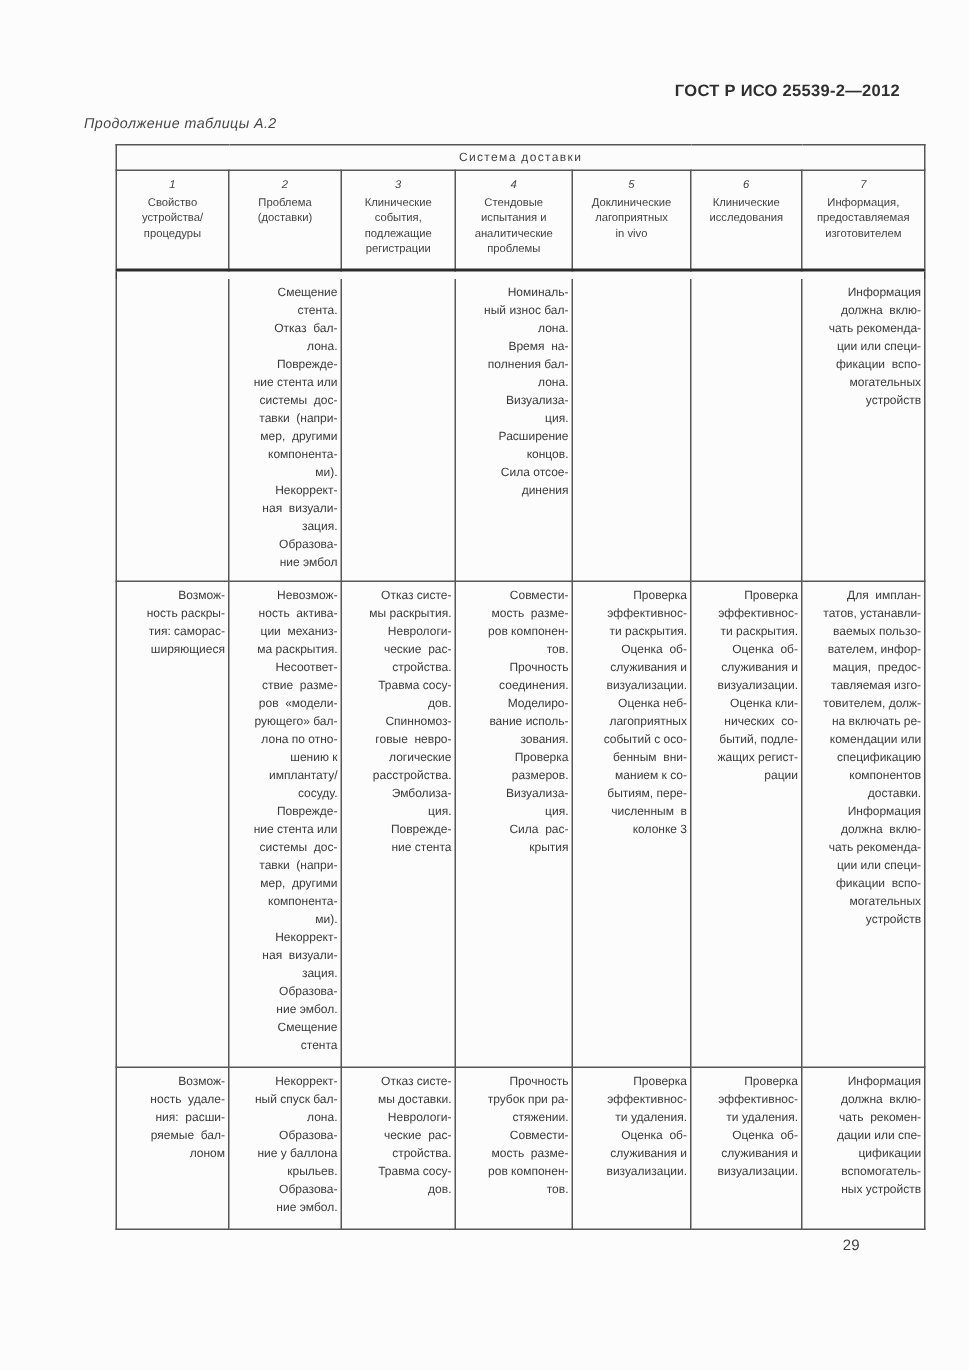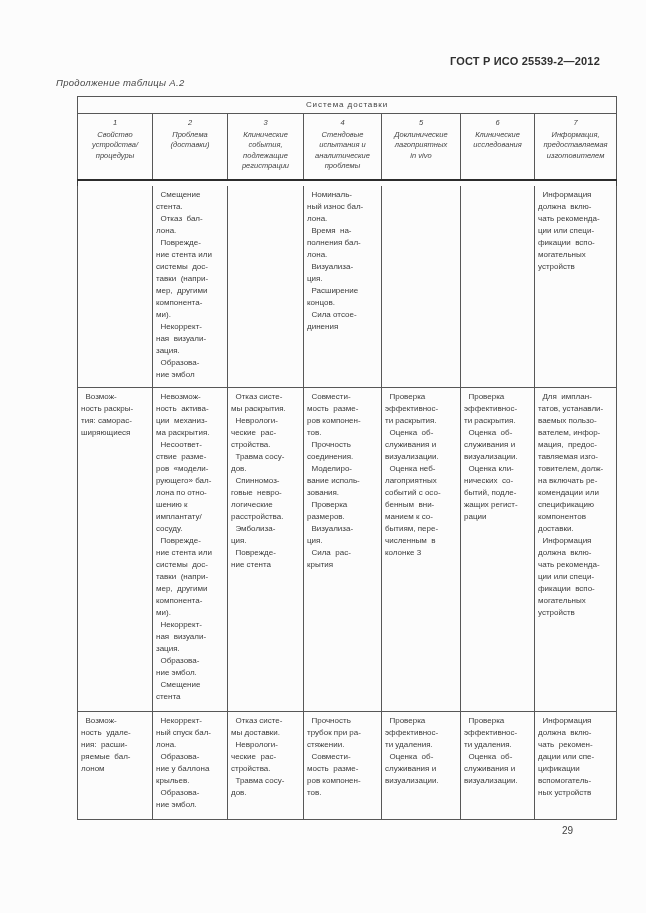--- a/index.html
+++ b/index.html
@@ -32,35 +32,36 @@
     text-align:center;font-size:8px;letter-spacing:0.9px;color:#424242;
     padding:1px 0 2px;
   }
   tr.head-row{height:66px;}
   tr.head-row td{
     vertical-align:top;text-align:center;
     font-size:7.5px;line-height:10.5px;color:#434343;
     padding:4px 1px 2px;
   }
   .col-num{font-style:italic;margin-bottom:1px;}
-  .col-label{white-space:pre-line;font-style:italic;}
-  .col-sub{font-style:italic;display:block;}
+  .col-label{white-space:pre-line;}
+  .col-sub{display:block;}
   tr.sep-row{height:6px;}
   tr.sep-row td{
     border:none;
     border-top:2.5px solid #2c2c2c;
     border-bottom:none;
     padding:0;
   }
   tr.body-row td{
     vertical-align:top;
     font-size:8px;line-height:12px;
     padding:3px 2px 0 3px;
     white-space:pre-wrap;
     color:#3b3b3b;
+    text-align:right;
   }
   tr.body-row.row-1 td{border-top:none;}
   tr.row-1{height:202px;}
   tr.row-2{height:324px;}
   tr.row-3{height:108px;}
   .page-number{
     position:absolute;top:825px;right:73px;
     font-size:10px;color:#3f3f3f;
   }
 </style>

